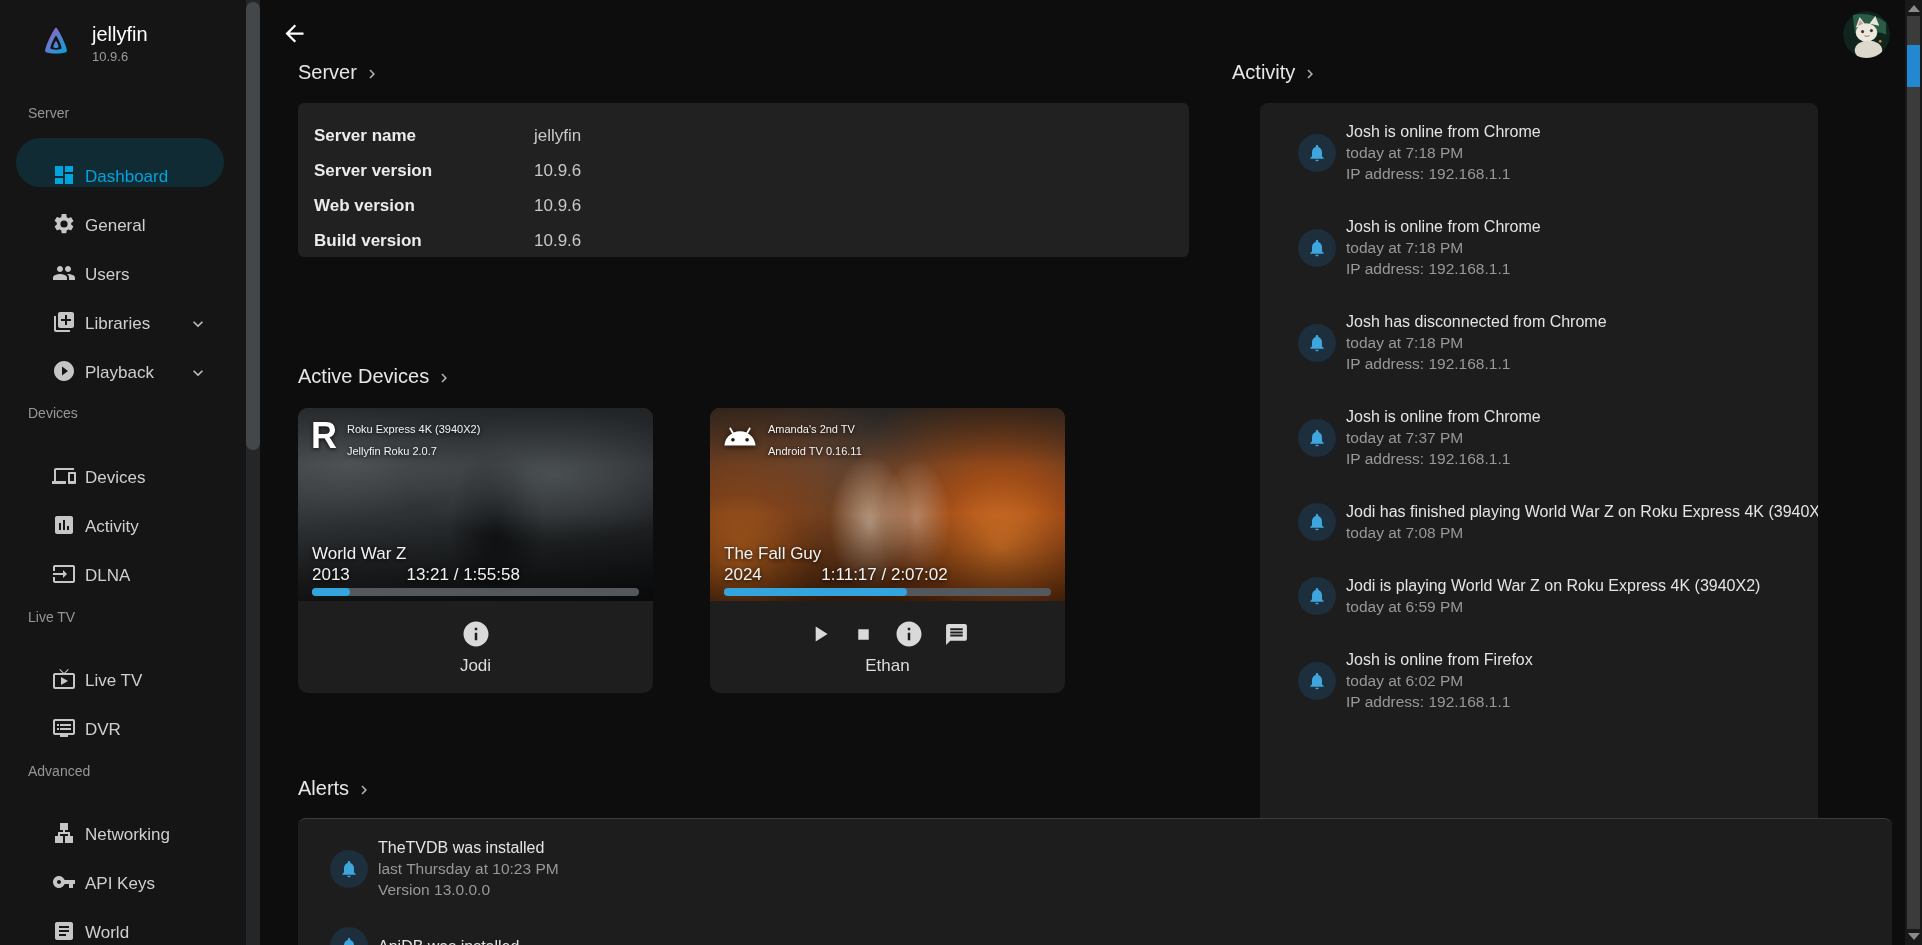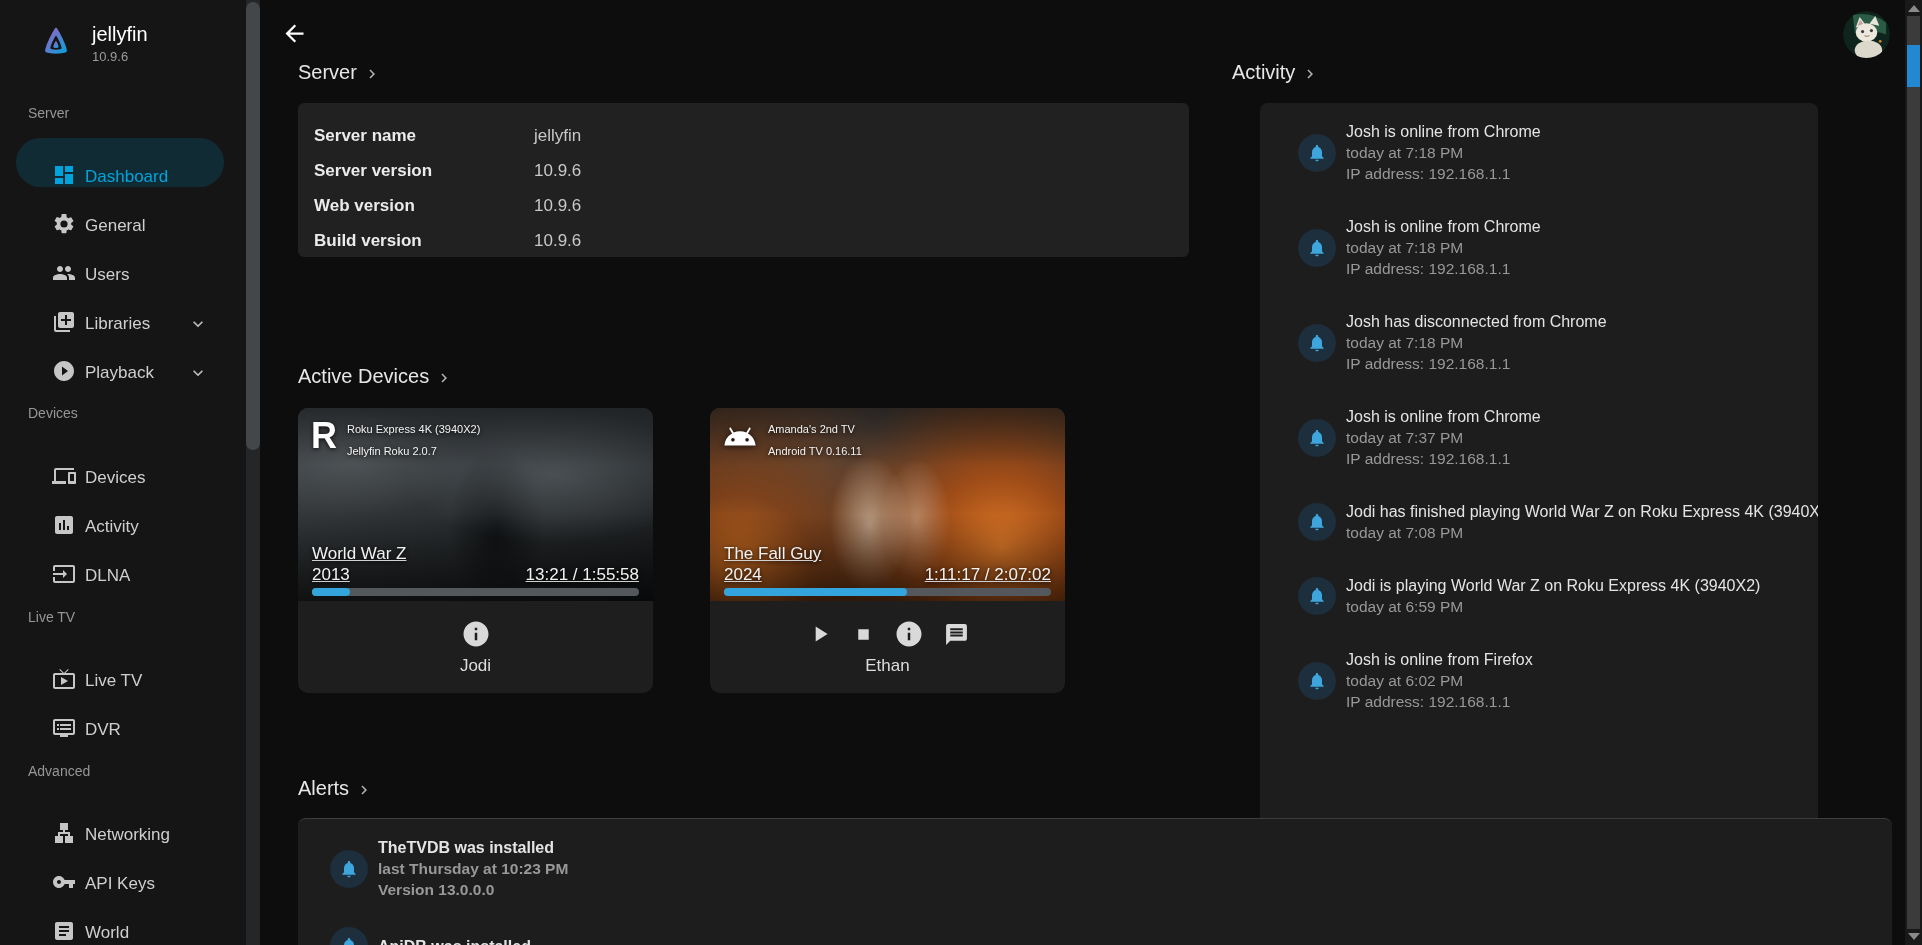--- a/index.html
+++ b/index.html
@@ -64,42 +64,42 @@
       radial-gradient(circle at 82% 72%, #e07a28 0%, rgba(178,82,22,0.85) 22%, transparent 55%),
       radial-gradient(circle at 8% 82%, #c86a20 0%, rgba(152,72,20,0.7) 20%, transparent 55%),
       radial-gradient(circle at 32% 28%, rgba(92,82,76,0.6), transparent 60%),
       linear-gradient(180deg,#38332f 0%, #2a211a 55%, #1a120c 100%); }
   .media-header { position:absolute; z-index:2; top:0; left:0; right:0; display:flex; gap:11px; padding:10px 13px; align-items:flex-start; }
   .platform-roku { font-size:36px; font-weight:800; color:#ffffff; line-height:36px; letter-spacing:-1px;
                    text-shadow:0 1px 4px rgba(0,0,0,0.8); }
   .platform-android { width:34px; height:30px; color:#ffffff; margin-top:4px; filter:drop-shadow(0 1px 3px rgba(0,0,0,0.7)); }
   .platform-android svg { width:34px; height:30px; display:block; }
   .media-device-line { font-size:11px; line-height:22px; color:#f2f2f2; text-shadow:0 1px 4px rgba(0,0,0,0.9); white-space:nowrap; }
-  .media-bottom { position:absolute; z-index:2; left:14px; right:14px; bottom:16px; display:flex; justify-content:space-between; align-items:flex-end;text-decoration:underline; }
+  .media-bottom { position:absolute; z-index:2; left:14px; right:14px; bottom:16px; display:flex; align-items:flex-end; }
   .media-title-line { font-size:17px; line-height:21px; color:#f2f2f2; text-shadow:0 1px 4px rgba(0,0,0,0.9); }
   .media-time { font-size:17px; color:#f2f2f2; text-shadow:0 1px 4px rgba(0,0,0,0.9); }
   .progress-track { position:absolute; z-index:2; left:14px; right:14px; bottom:5px; height:8px; border-radius:4px; background:#54585c; }
   .progress-fill { height:8px; border-radius:4px; background:#33a4dc; }
   .card-footer { height:92px; display:flex; flex-direction:column; align-items:center; }
   .card-controls { margin-top:17px; height:32px; display:flex; align-items:center; gap:20px; }
   .icon-btn { background:none; border:none; color:#d9d9d9; cursor:pointer; padding:0; display:flex; align-items:center; }
   .icon-btn svg { display:block; }
   .card-user { margin-top:6px; font-size:17px; color:#dcdcdc; }
 
   
   .feed-card { position:absolute; background:#1d1d1d; border-radius:8px; }
   .feed-item { display:flex; align-items:center; gap:10px; margin-bottom:32px; }
   .bell-badge { flex:0 0 38px; width:38px; height:38px; border-radius:50%; background:#1d2e3c; display:flex; align-items:center; justify-content:center; }
   .bell-badge svg { width:20px; height:20px; color:#3ea6dc; }
   .feed-title { font-size:16px; line-height:21px; color:#e4e4e4; white-space:nowrap; }
   .feed-sub { font-size:15.5px; line-height:21px; color:#989898; white-space:nowrap; }
 
   .activity-card { left:1232px; top:103px; width:558px; height:740px; padding:18px 20px 0 38px; overflow:hidden;margin-left:28px; }
   .alerts-card { left:298px; top:818px; width:1594px; height:200px; border-top:1px solid #3d3d3d; padding:18px 20px 0 32px; overflow:hidden; }
-  .alerts-card .feed-item { margin-bottom:27px;font-weight:bold; }
+  .alerts-card .feed-item { margin-bottom:27px; }
 
   
   .page-scrollbar { position:absolute; left:1905px; top:0; width:17px; height:945px; background:#191919; }
   .ps-track { position:absolute; left:2px; top:16px; width:13px; height:913px; background:#3b3b3b; cursor:pointer; }
   .ps-thumb { position:absolute; left:2px; top:45px; width:13px; height:42px; background:#2288d1; cursor:pointer; }
   .ps-arrow { position:absolute; left:3px; width:0; height:0; border-left:6px solid transparent; border-right:6px solid transparent; }
   .ps-arrow.up { top:5px; border-bottom:7px solid #8a8a8a; }
   .ps-arrow.down { bottom:5px; border-top:7px solid #8a8a8a; }
 </style>
 </head>

